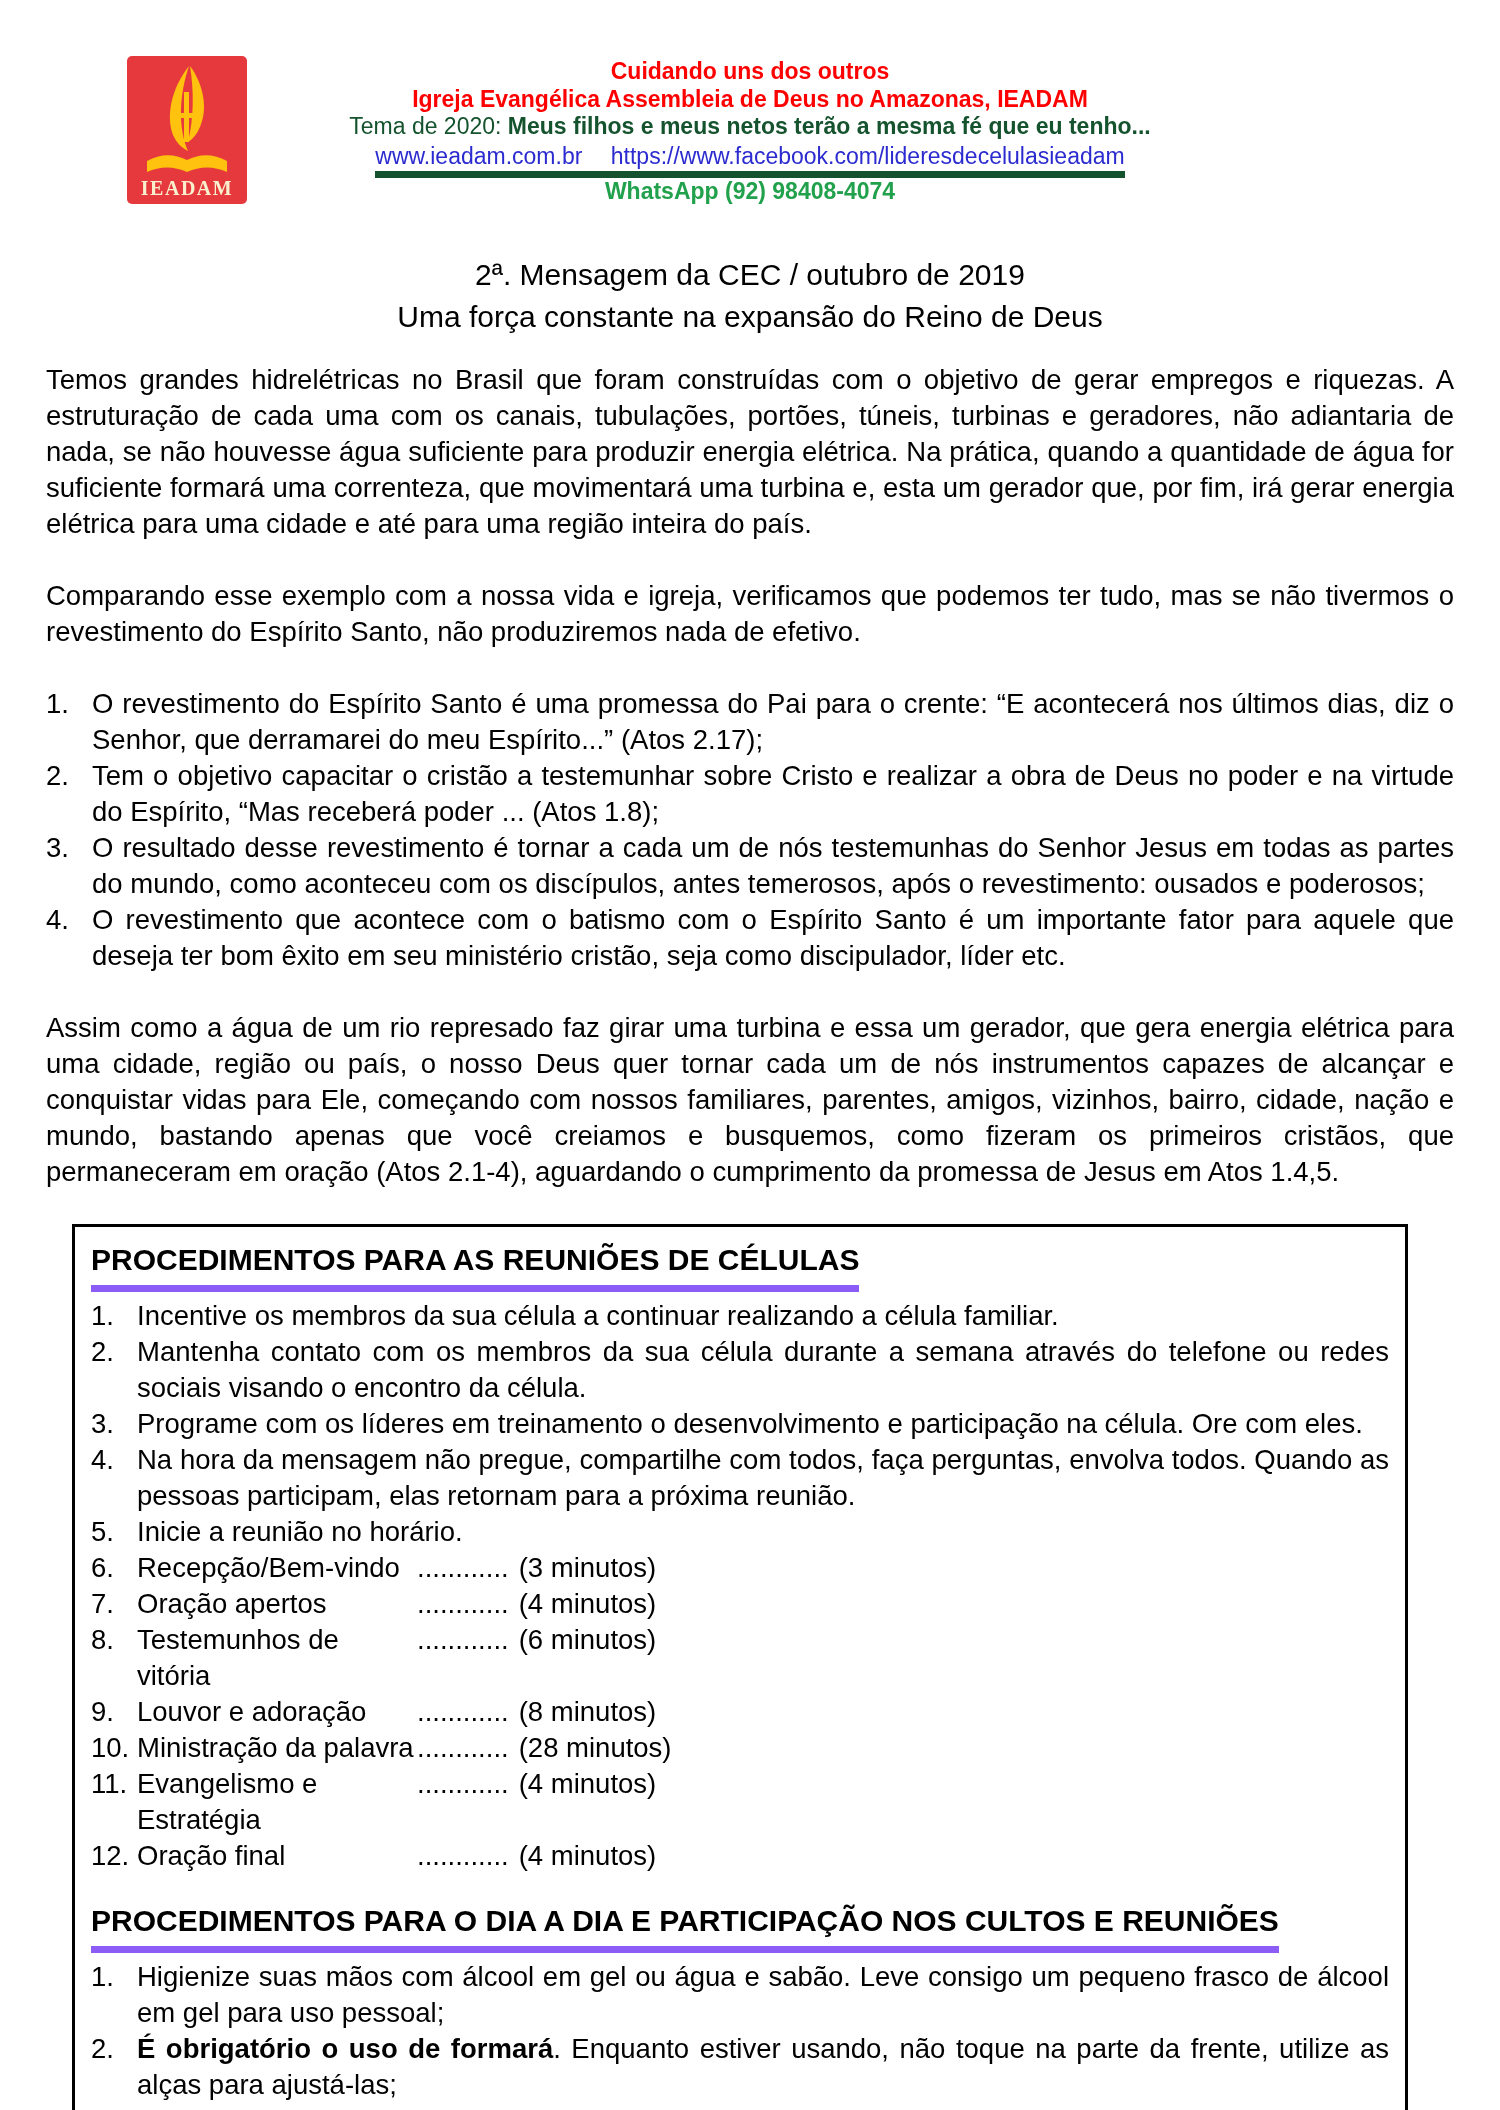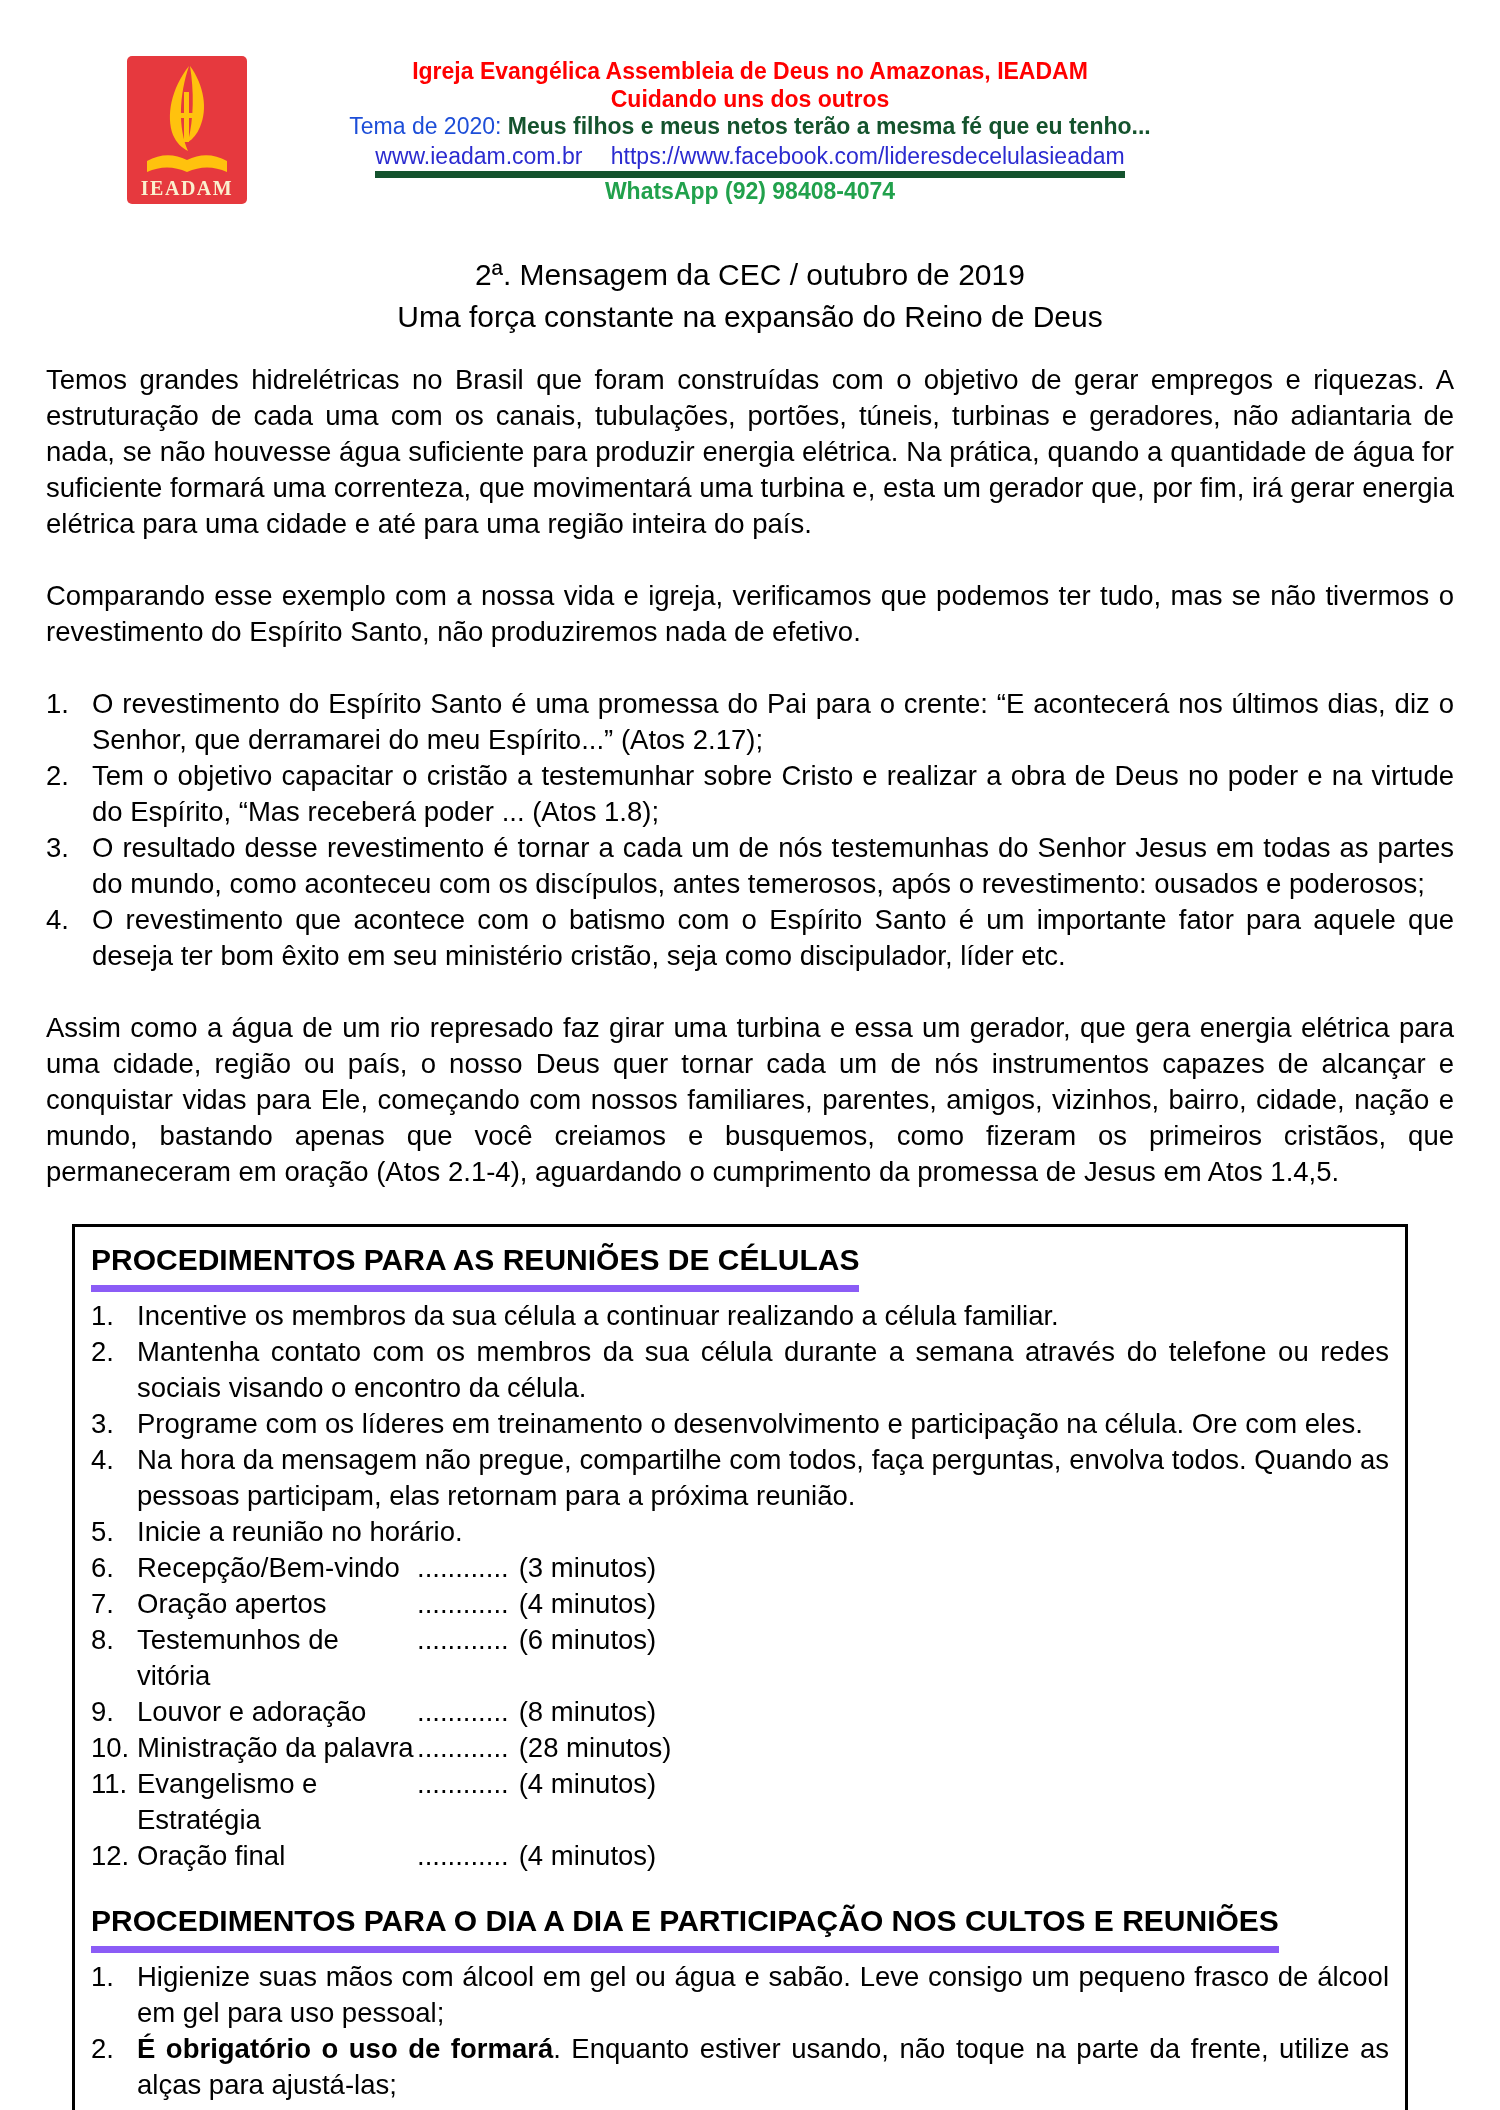--- a/index.html
+++ b/index.html
@@ -4,21 +4,21 @@
 <style>
   html, body { margin:0; padding:0; background:#ffffff; }
   .page {
     position:relative; width:1500px; height:2110px; background:#ffffff;
     font-family:"Liberation Sans", sans-serif; color:#000; overflow:hidden;
   }
   
   .logo-box { position:absolute; left:115px; top:56px; width:120px; height:168px;padding-left:12px; }
   .header-block { padding-top:58px; text-align:center; font-size:23px; line-height:27.5px; }
   .hdr-red-bold { color:#FF0000; font-weight:bold; }
-  .hdr-tema-label { color:#1d4ed8; }
+  .hdr-tema-label { color:#14532d; }
   .hdr-tema-value { color:#14532d; font-weight:bold; }
   .hdr-links { display:inline-block; border-bottom:7px solid #14532d; padding-bottom:1px; margin-top:2px; }
   .hdr-link { color:#2B2BD0; }
   .hdr-link + .hdr-link { margin-left:22px; }
   .hdr-whatsapp { color:#21A14C; font-weight:bold; }
   
   .doc-title { margin-top:48px; text-align:center; font-size:30px; line-height:42px; }
   
   .content { margin:0 46px; font-size:27.5px; line-height:36px; }
   .para { text-align:justify; margin-top:36px; }
@@ -55,22 +55,22 @@
         <path d="M63 10 C 77 29 81 53 73 71 C 70 78 66 83 61 86 C 67 62 67 35 63 10 Z" fill="#FFC20E"></path>
         <rect x="57" y="36" width="5" height="50" fill="#FFC20E"></rect>
         <rect x="46" y="57" width="28" height="5" fill="#FFC20E"></rect>
       </g>
       <path d="M20 105 Q 40 94 60 104 Q 80 94 100 105 L 100 116 Q 80 107 60 116 Q 40 107 20 116 Z" fill="#FFC20E"></path>
       <text x="60" y="139" text-anchor="middle" font-family="Liberation Serif, serif" font-size="20" font-weight="bold" letter-spacing="1.5" fill="#FAF0CE">IEADAM</text>
     </svg>
   </div>
 
   <div class="header-block">
+    <div class="hdr-red-bold">Cuidando uns dos outros</div>
     <div class="hdr-red-bold">Igreja Evangélica Assembleia de Deus no Amazonas, IEADAM</div>
-    <div class="hdr-red-bold">Cuidando uns dos outros</div>
     <div>
       <span class="hdr-tema-label">Tema de 2020: </span><span class="hdr-tema-value">Meus filhos e meus netos terão a mesma fé que eu tenho...</span>
     </div>
     <div>
       <span class="hdr-links">
         <span class="hdr-link">www.ieadam.com.br</span>
         <span class="hdr-link">https://www.facebook.com/lideresdecelulasieadam</span>
       </span>
     </div>
     <div class="hdr-whatsapp">WhatsApp (92) 98408-4074</div>

